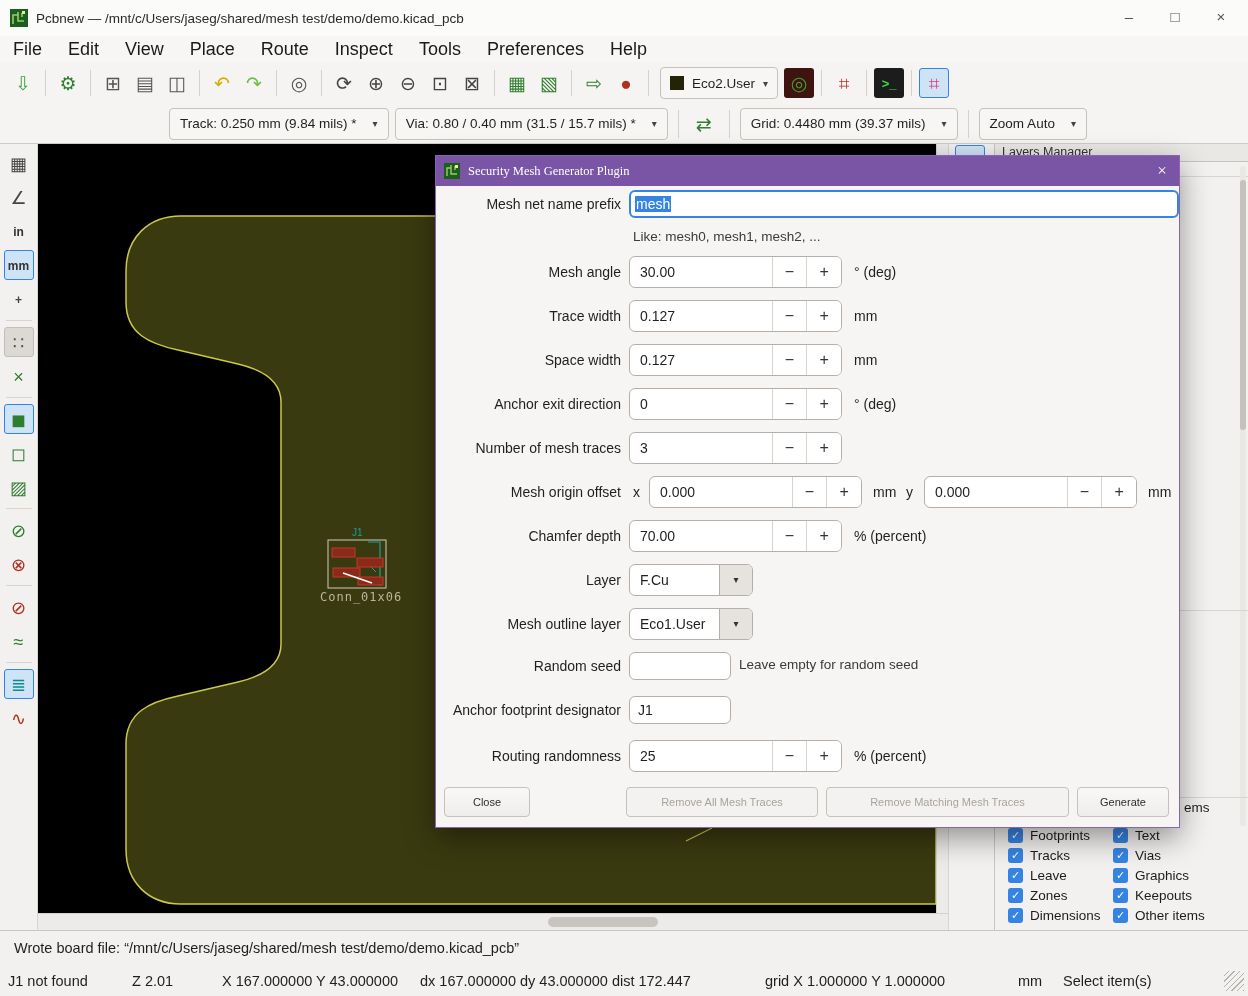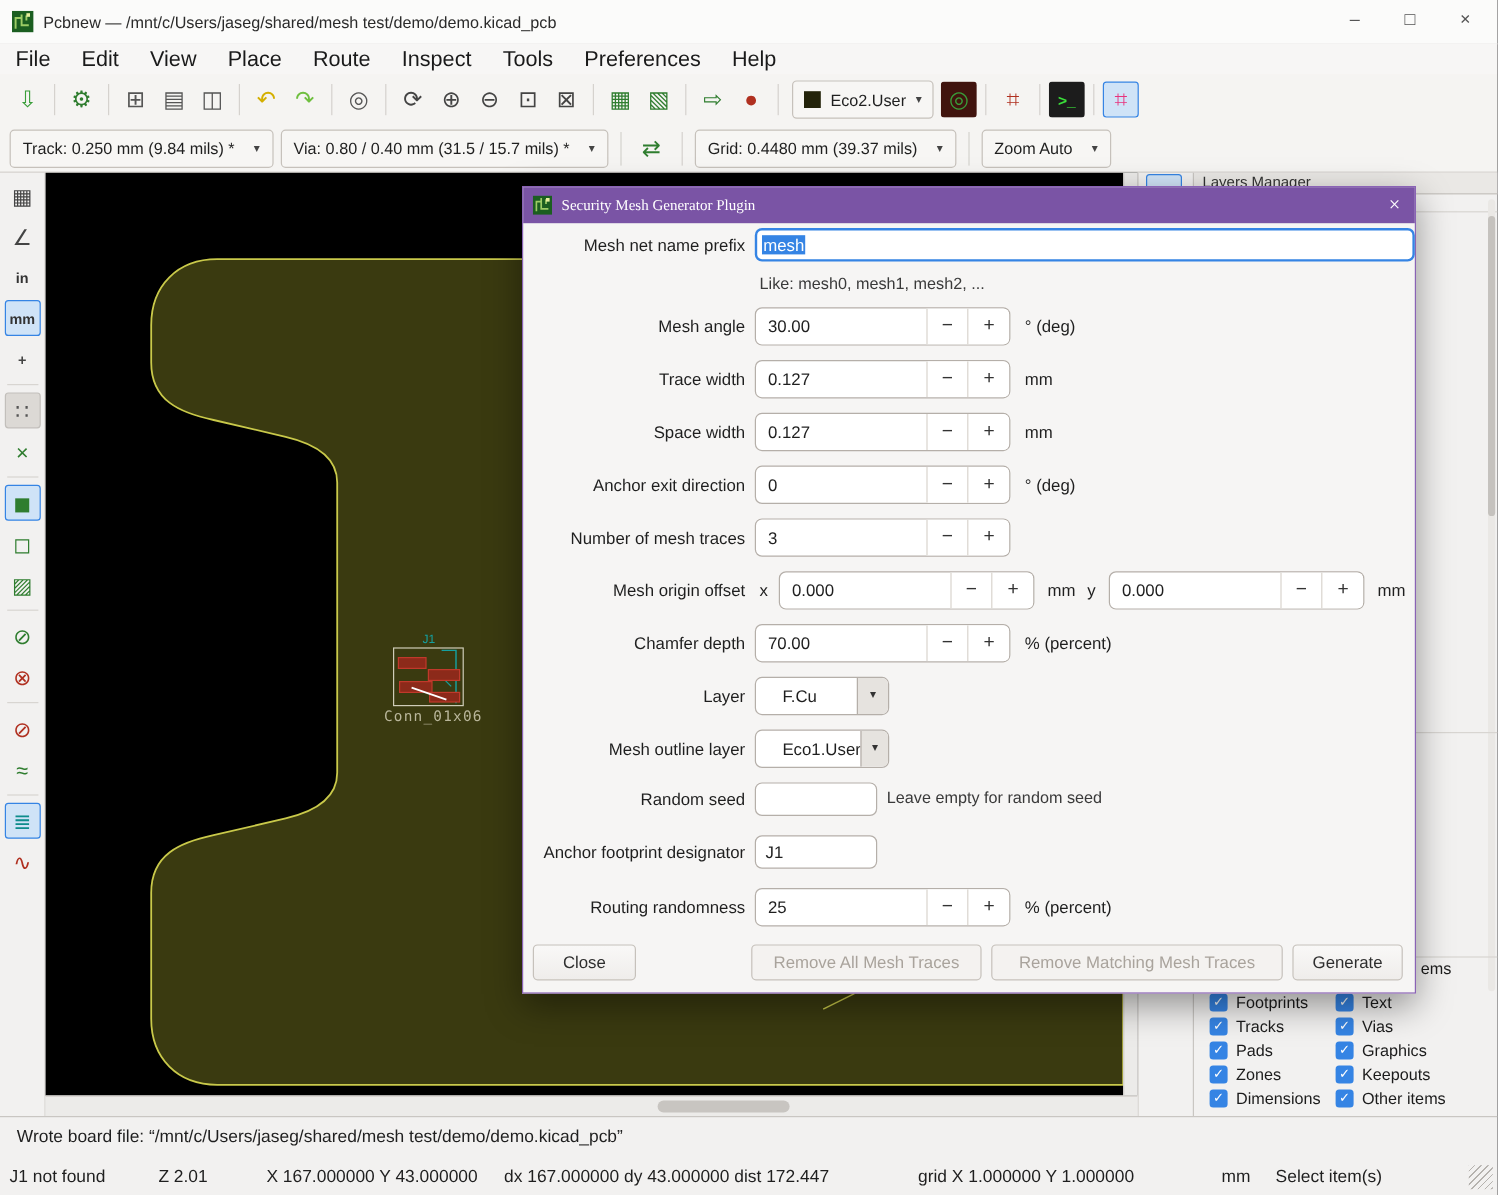--- a/index.html
+++ b/index.html
@@ -27,21 +27,21 @@
   .tbsep{display:inline-block;width:1px;height:26px;background:#d5d2ce;margin:0 5px;}
   .tbi.active{background:#cfe3f7;border:1px solid #3584e4;}
   #layercombo{display:inline-flex;align-items:center;height:30px;border:1px solid #c6c1bb;
               border-radius:4px;background:#f7f6f4;padding:0 9px;gap:8px;margin:0 4px;}
   #layercombo .swatch{width:14px;height:14px;display:inline-block;}
   #layercombo .lctext{font-size:13.5px;}
   .dd-arrow{font-size:10px;color:#444;}
 
   #toolbar-settings{position:absolute;left:0;top:104px;width:1248px;height:40px;background:#f5f4f2;
                     border-bottom:1px solid #cfccc8;display:flex;align-items:center;
-                    padding-left:8px;box-sizing:border-box;gap:6px;}
+                    padding-left:8px;box-sizing:border-box;gap:6px;justify-content:center;}
   .dd{height:30px;border:1px solid #c6c1bb;border-radius:4px;background:#f7f6f4;
       padding:0 10px;display:inline-flex;align-items:center;gap:16px;font-size:13.5px;color:#1f1f1f;}
   .tsep{width:1px;height:28px;background:#d5d2ce;margin:0 4px;}
 
   
   #left-toolbar{position:absolute;left:0;top:144px;width:38px;height:786px;background:#f2f1f0;
                 border-right:1px solid #d8d5d1;display:flex;flex-direction:column;align-items:center;
                 padding-top:4px;box-sizing:border-box;gap:4px;}
   .lti{width:30px;height:30px;line-height:30px;text-align:center;font-size:18px;border-radius:3px;
        border:1px solid transparent;box-sizing:border-box;flex:0 0 auto;}
@@ -104,30 +104,30 @@
   .tfocus{position:absolute;top:0;height:22px;background:#fff;border:2px solid #3584e4;
           border-radius:6px;padding:1px 4px;font-size:14px;line-height:22px;}
   .tfocus .selected{background:#3584e4;color:#fff;padding:0 1px;}
   .tinput{position:absolute;top:2px;height:26px;background:#fff;border:1px solid #b5afa9;
           border-radius:6px;padding:0 8px;font-size:14px;line-height:26px;box-sizing:content-box;}
   .spin{position:absolute;top:0;height:32px;width:213px;background:#fff;border:1px solid #b5afa9;
         border-radius:6px;display:flex;box-sizing:border-box;overflow:hidden;}
   .sval{width:143px;padding-left:10px;font-size:14px;line-height:30px;box-sizing:border-box;}
   .sbtn{width:35px;border-left:1px solid #d9d4ce;text-align:center;font-size:16px;line-height:30px;
         color:#333;box-sizing:border-box;background:#fff;}
-  .combo{position:absolute;top:0;height:32px;width:112px;border:1px solid #b5afa9;border-radius:6px;
-         display:flex;overflow:hidden;box-sizing:border-box;background:#fff;padding-left:12px;}
+  .combo{position:absolute;top:0;height:32px;width:124px;border:1px solid #b5afa9;border-radius:6px;
+         display:flex;overflow:hidden;box-sizing:border-box;background:#fff;}
   .cval{width:94px;padding-left:10px;font-size:14px;line-height:30px;box-sizing:border-box;}
   .cbtn{width:35px;background:#e6e3df;border-left:1px solid #b5afa9;text-align:center;
         line-height:30px;font-size:10px;color:#333;box-sizing:border-box;}
   .unit{position:absolute;left:418px;top:0;font-size:14px;line-height:32px;color:#1f1f1f;white-space:nowrap;}
   .dhint{position:absolute;font-size:13.5px;color:#3a3a3a;}
   .xylab{position:absolute;top:0;font-size:14px;line-height:32px;}
   .dbtn{position:absolute;top:601px;height:30px;border:1px solid #c6c1bb;border-radius:4px;
-        background:linear-gradient(#f9f8f7,#efedeb);font-size:14px;color:#2e2e2e;
+        background:linear-gradient(#f9f8f7,#efedeb);font-size:11px;color:#2e2e2e;
         text-align:center;line-height:28px;box-sizing:border-box;}
   .dbtn.disabled{color:#a9a39c;background:#f4f2f0;}
 </style>
 </head>
 <body>
 
 <div id="app">
 
   <div id="titlebar">
     <svg class="appicon" width="18" height="18">
@@ -295,21 +295,21 @@
             <span class="flabel">Tracks</span>
           </div>
           <div class="fcell c2">
             <span class="cb">✓</span>
             <span class="flabel">Vias</span>
           </div>
         </div>
         <div class="frow" style="top: 722px;">
           <div class="fcell c1">
             <span class="cb">✓</span>
-            <span class="flabel">Pads</span>
+            <span class="flabel">Leave</span>
           </div>
           <div class="fcell c2">
             <span class="cb">✓</span>
             <span class="flabel">Graphics</span>
           </div>
         </div>
         <div class="frow" style="top: 742px;">
           <div class="fcell c1">
             <span class="cb">✓</span>
             <span class="flabel">Zones</span>

